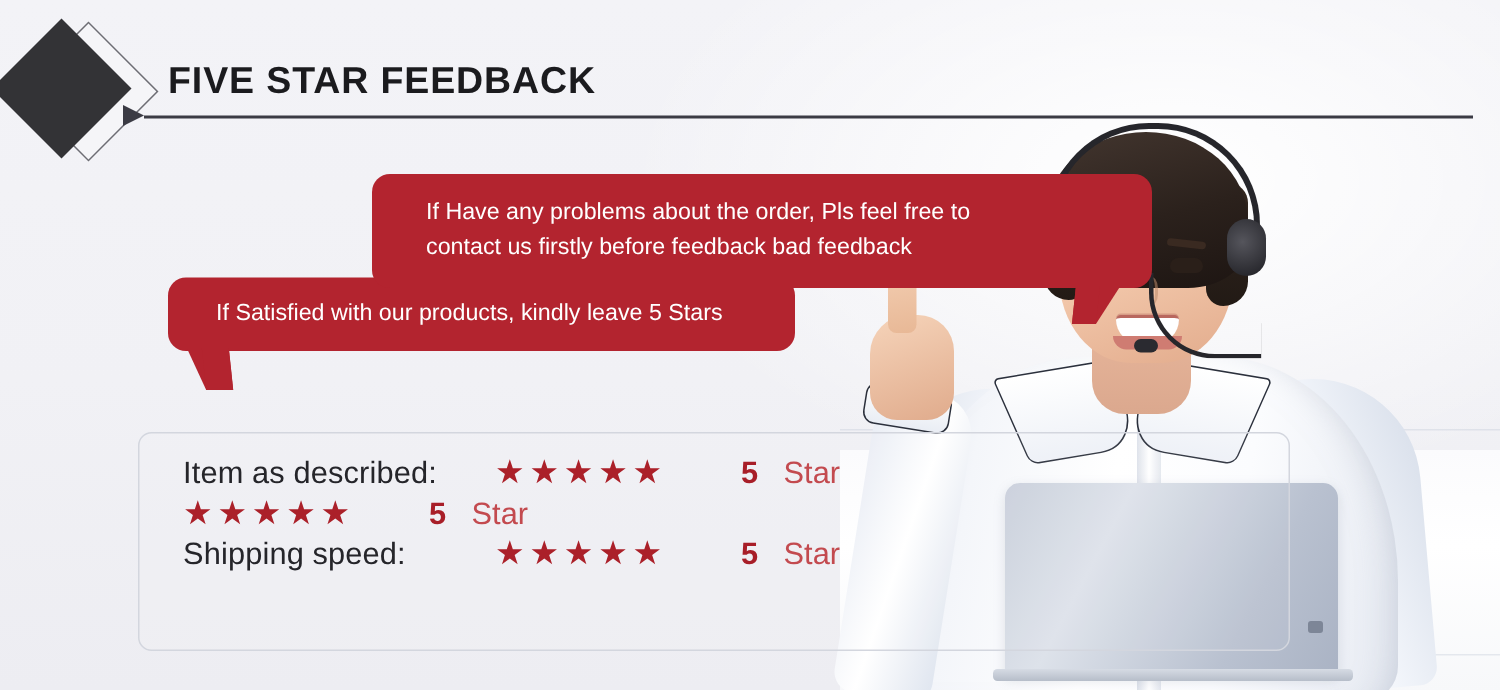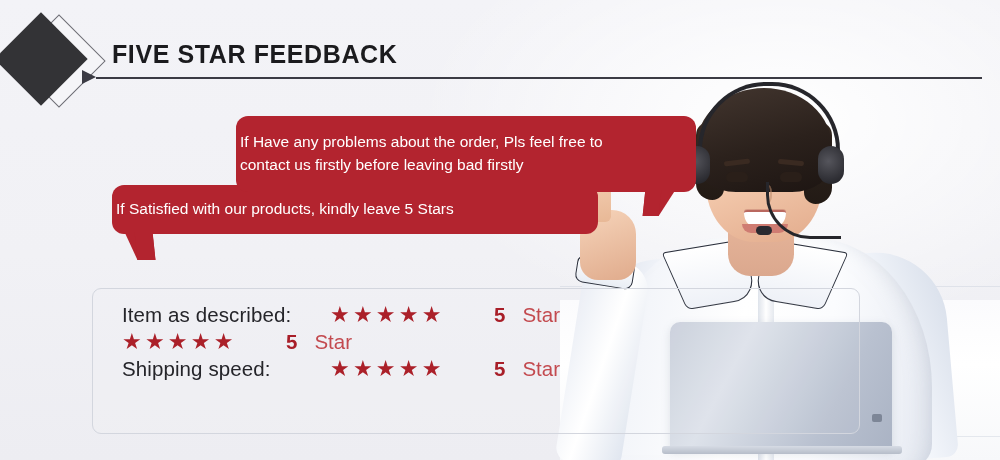--- a/index.html
+++ b/index.html
@@ -271,36 +271,36 @@
   
   .bubble {
     position: absolute;
     background: #b3242f;
     border-radius: 12px;
     color: #ffffff;
     box-sizing: border-box;
   }
   .bubble .line { white-space: nowrap; }
   #bubble-top {
-    left: 236px; top: 116px;
-    width: 460px; padding: 14px 18px 16px 4px;
+    left: 248px; top: 116px;
+    width: 520px; padding: 14px 18px 16px 36px;
     font-size: 15.5px; line-height: 23px;
   }
   #bubble-top .tail {
     position: absolute; right: 22px; bottom: -24px;
     width: 0; height: 0;
     border-left: 16px solid #b3242f;
     border-right: 14px solid transparent;
     border-top: 26px solid #b3242f;
     border-bottom: 0;
     transform: skewX(-6deg);
   }
   #bubble-bottom {
     left: 112px; top: 185px;
-    width: 486px; padding: 12px 18px 14px 4px;
+    width: 418px; padding: 12px 18px 14px 32px;
     font-size: 15.5px; line-height: 23px;
   }
   #bubble-bottom .tail {
     position: absolute; left: 14px; bottom: -26px;
     width: 0; height: 0;
     border-right: 18px solid #b3242f;
     border-left: 10px solid transparent;
     border-top: 28px solid #b3242f;
     transform: skewX(6deg);
   }
@@ -430,17 +430,17 @@
 
   </div>
 
   <div class="bubble" id="bubble-bottom">
     <div class="line">If Satisfied with our products, kindly leave 5 Stars</div>
     <span class="tail"></span>
   </div>
 
   <div class="bubble" id="bubble-top">
     <div class="line">If Have any problems about the order, Pls feel free to</div>
-    <div class="line">contact us firstly before leaving bad firstly</div>
+    <div class="line">contact us firstly before feedback bad feedback</div>
     <span class="tail"></span>
   </div>
 
 </div>
 
 </body></html>

